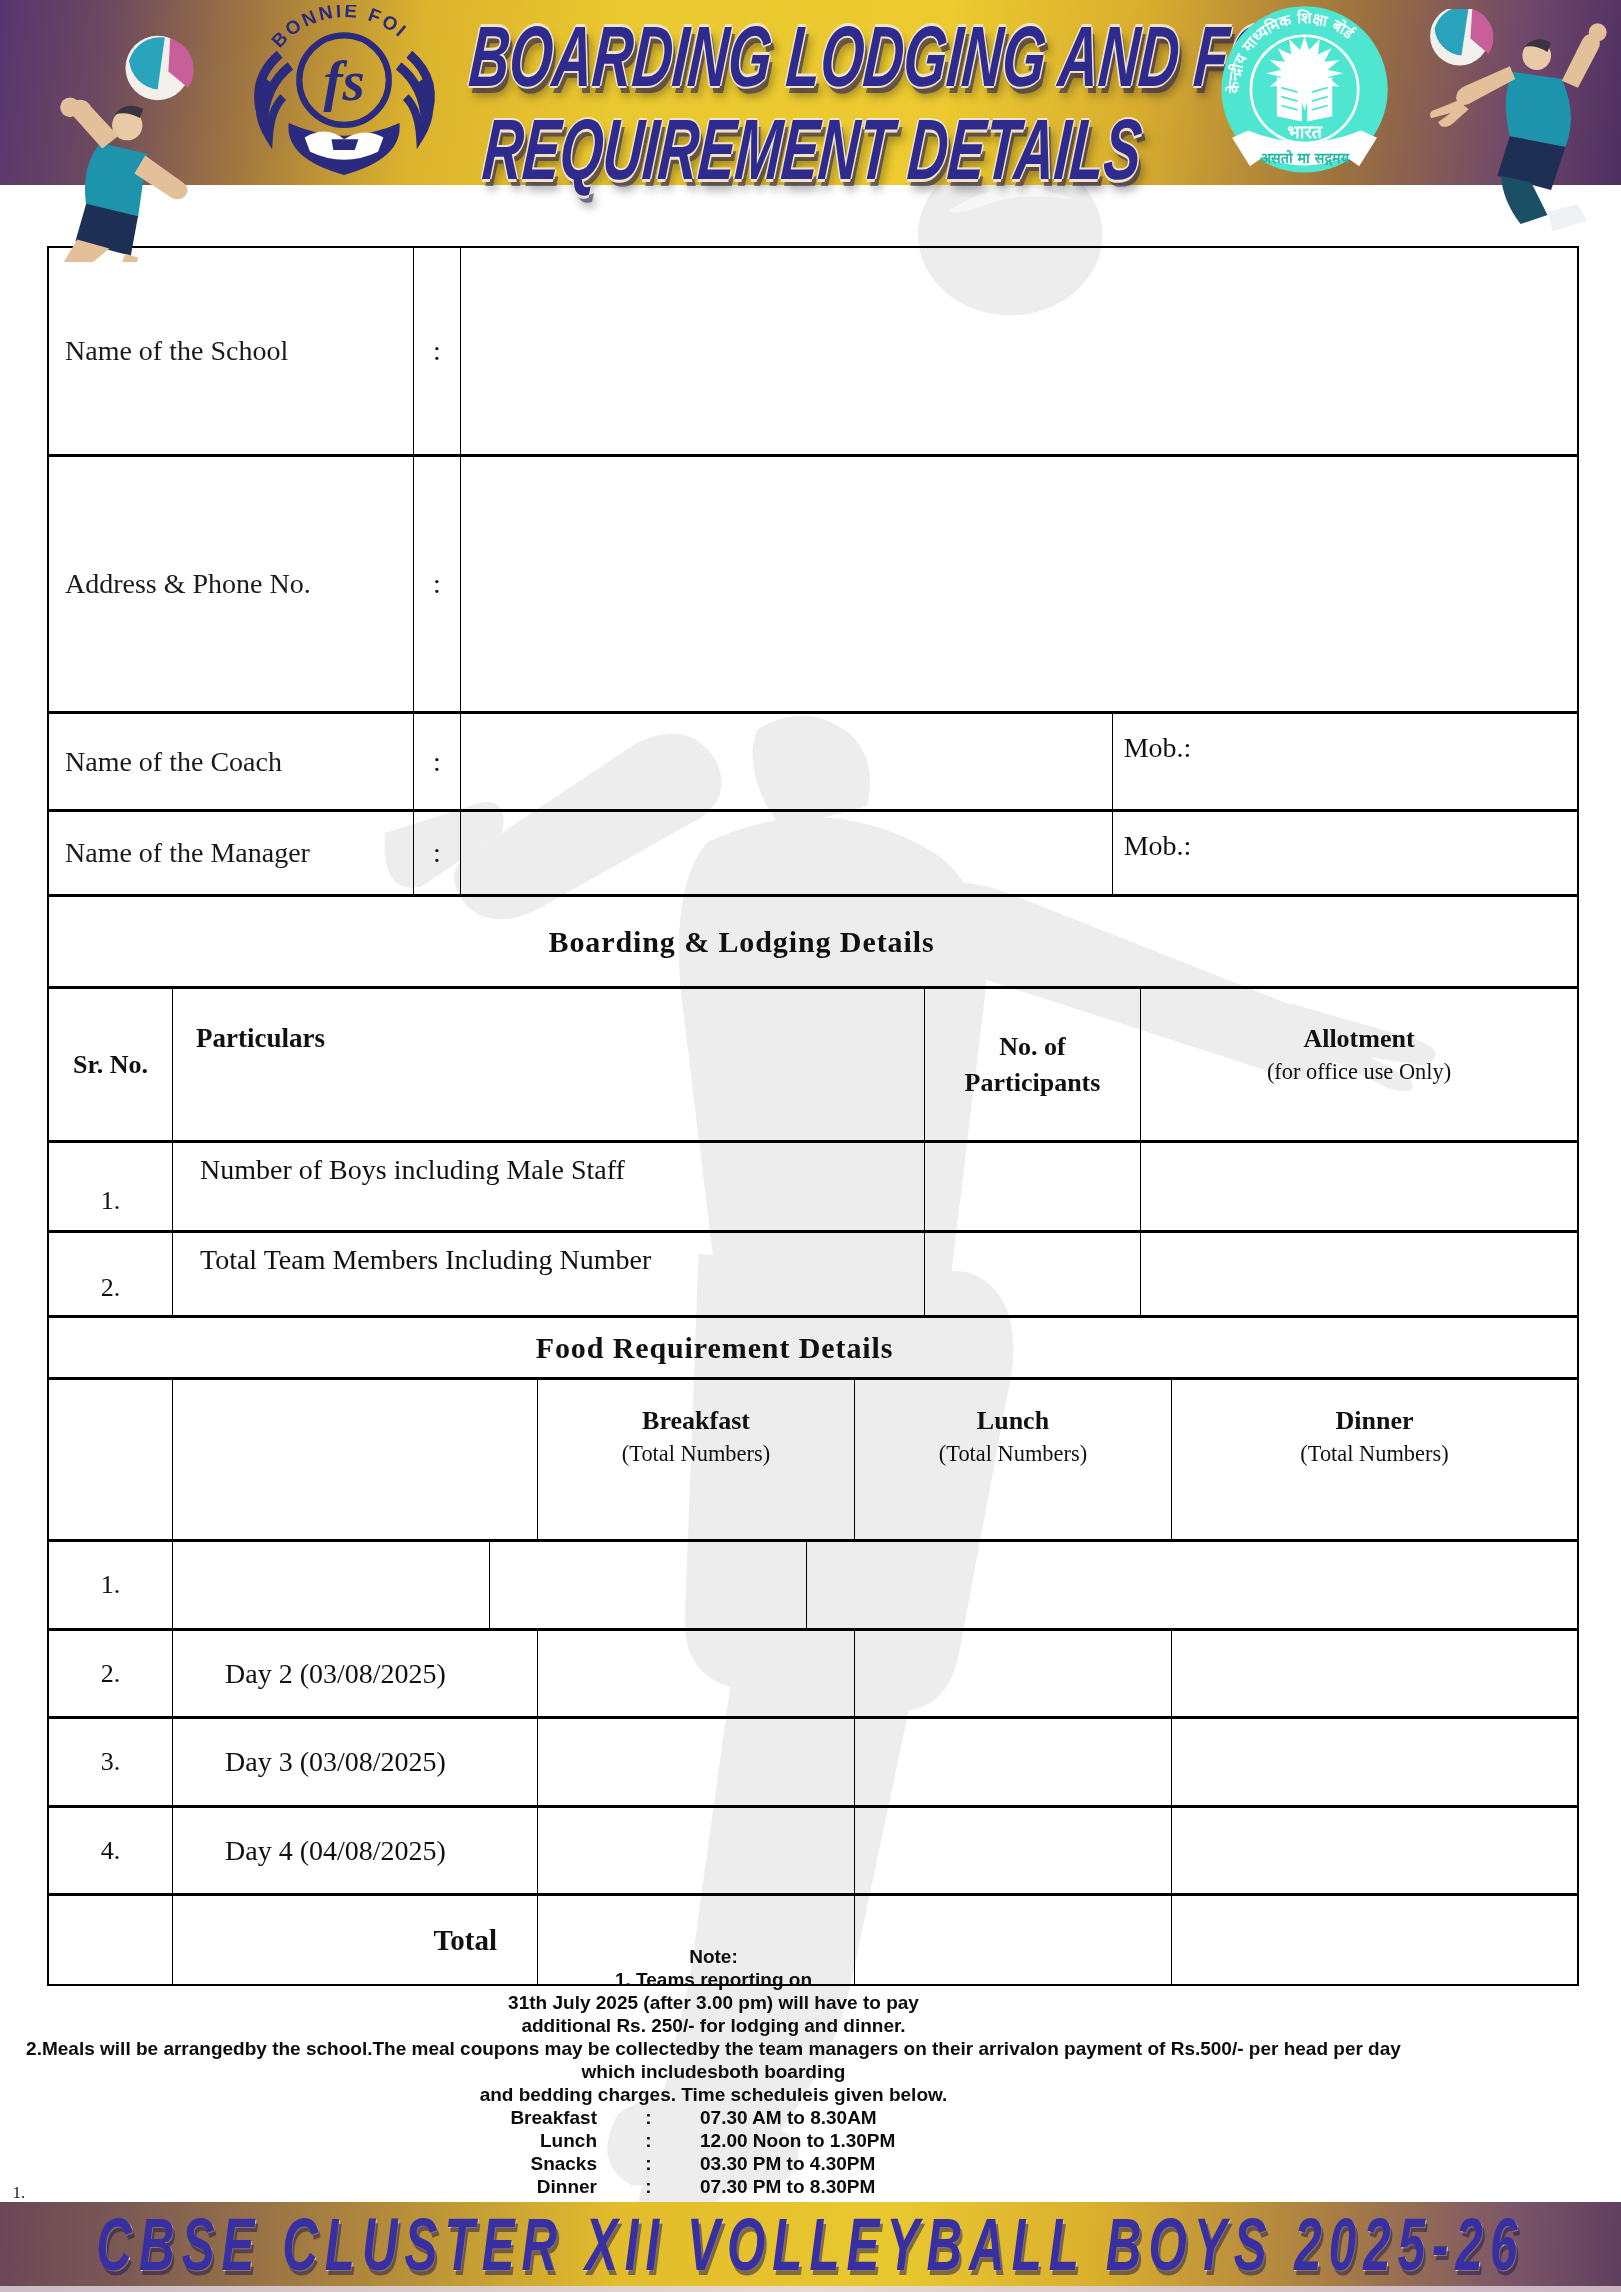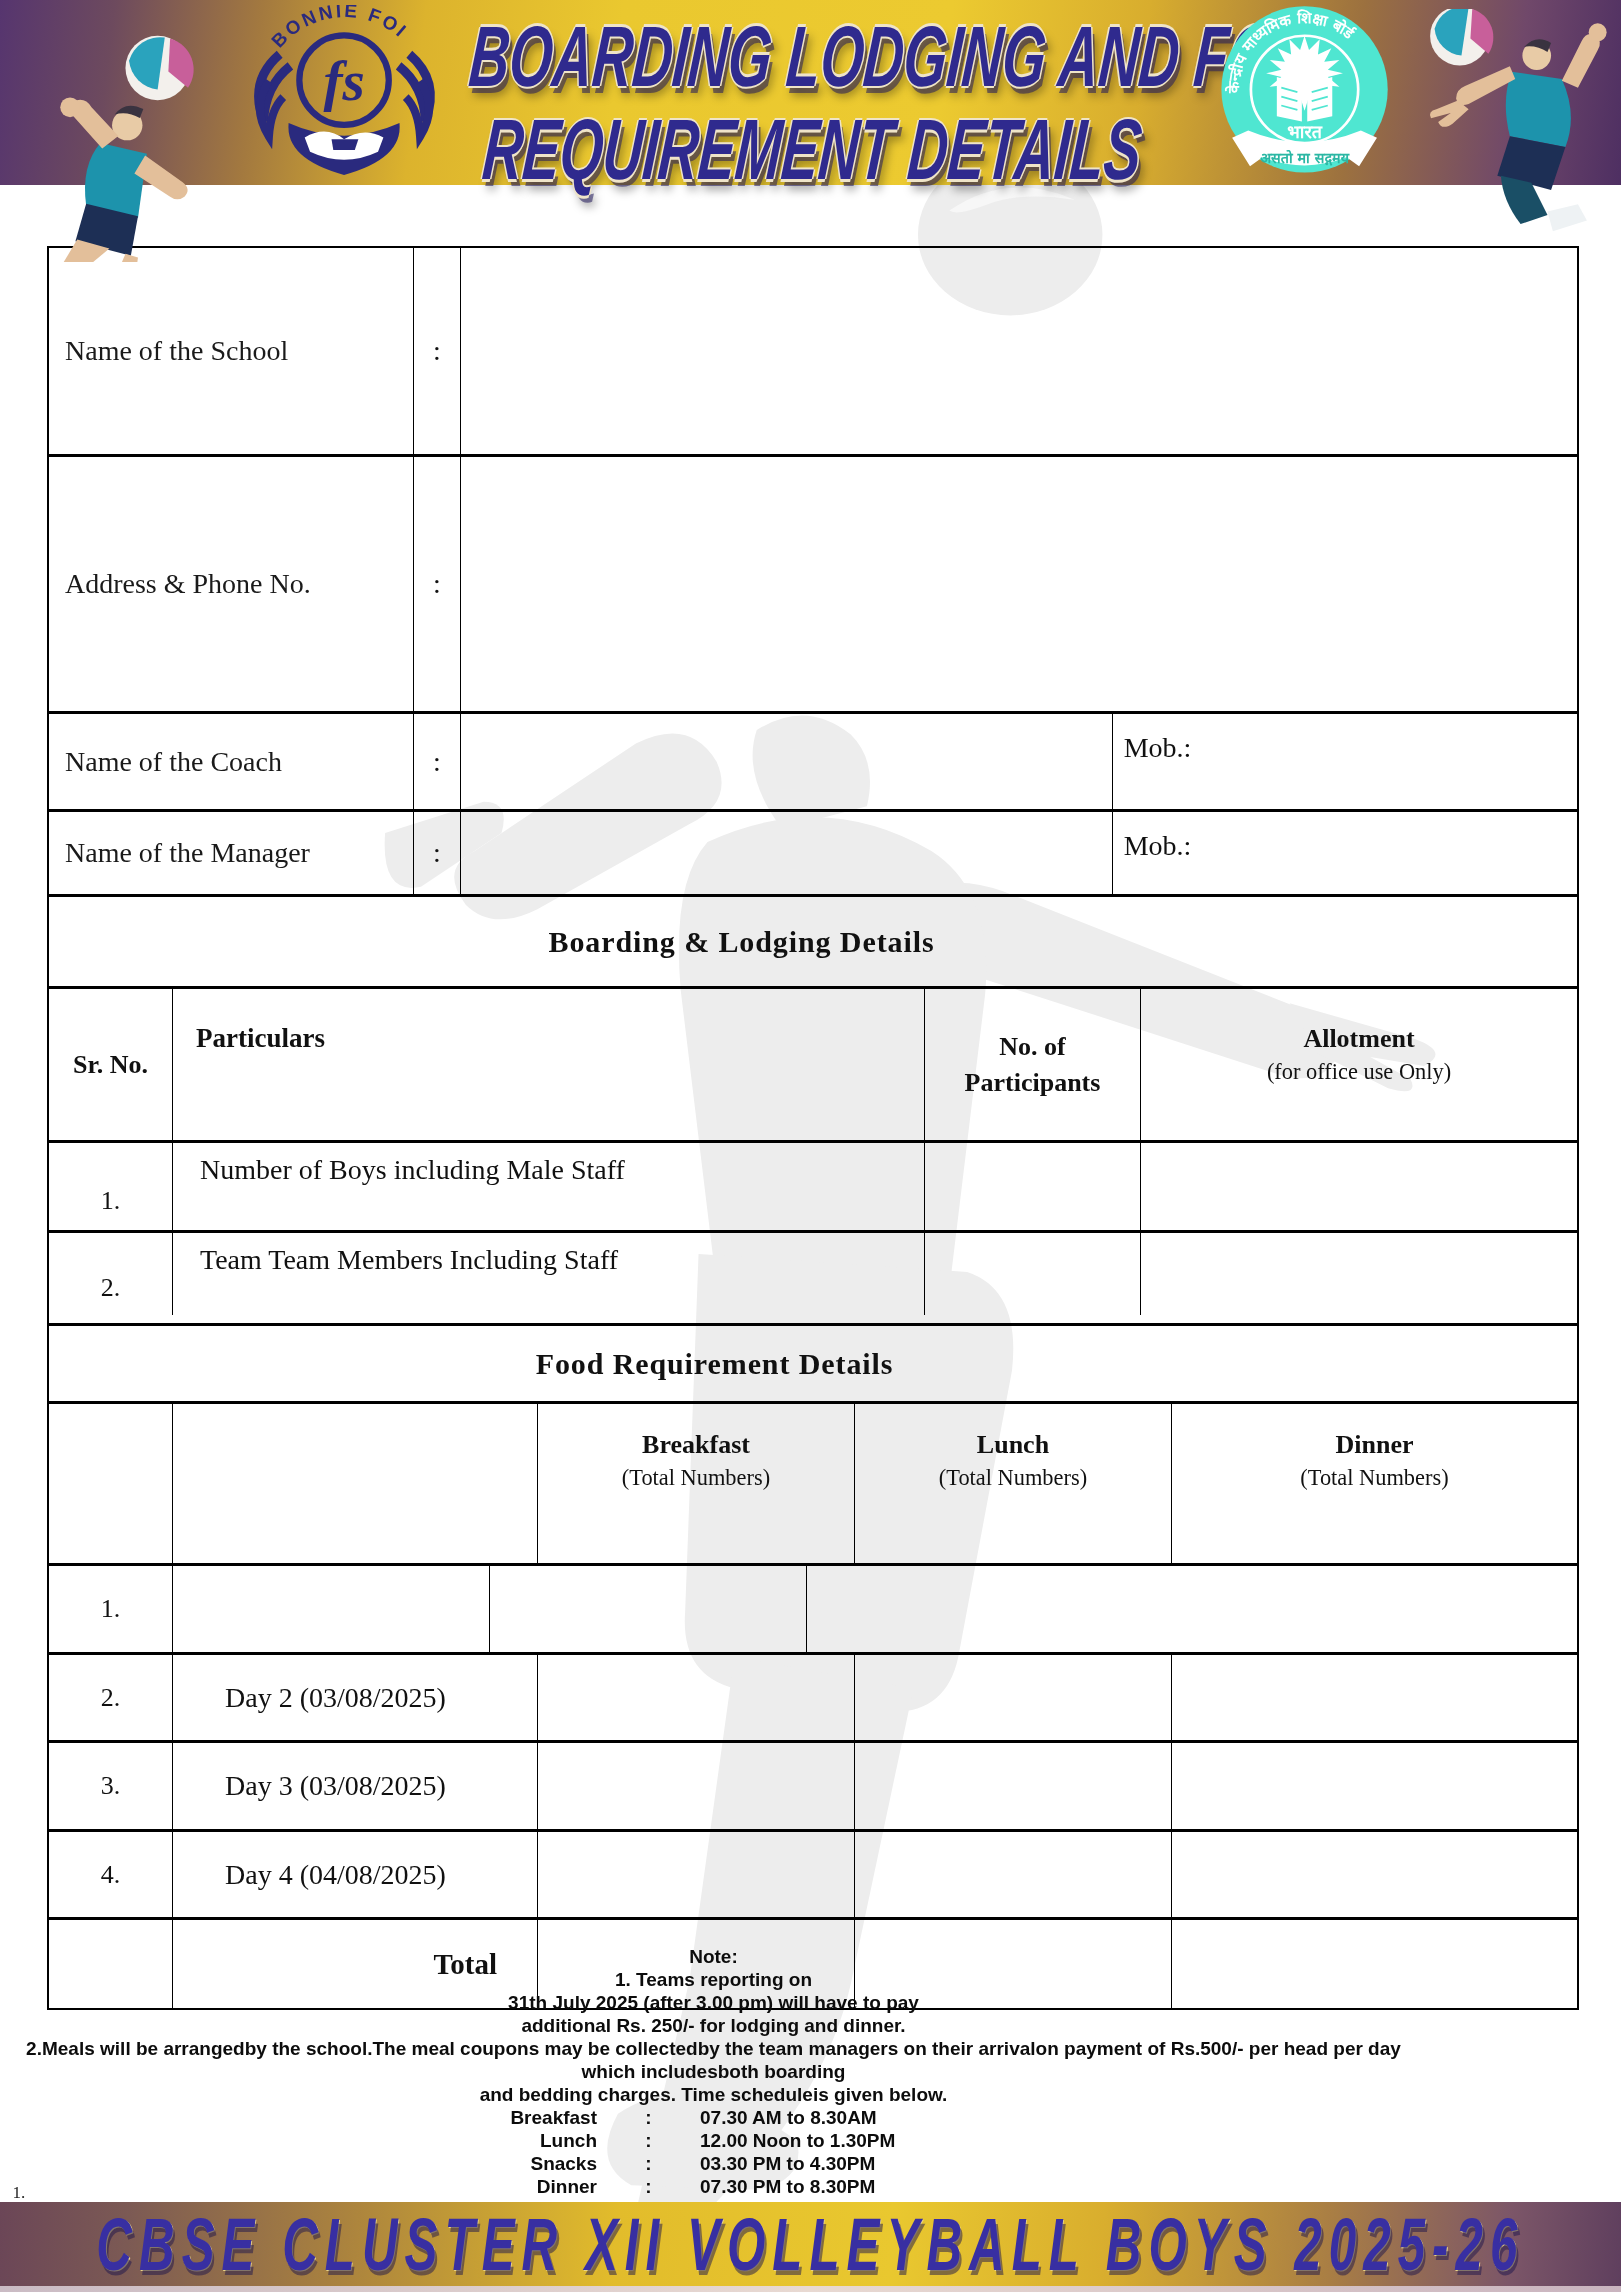--- a/index.html
+++ b/index.html
@@ -251,26 +251,26 @@
 
   <div class="trow" style="height:90px;">
     <div class="cell sr-cell" style="width:124px; align-items:flex-end; padding-bottom:14.3px;">1.</div>
     <div class="cell part-cell" style="width:752px;">Number of Boys including Male Staff</div>
     <div class="cell empty-cell" style="width:216px;"></div>
     <div class="cell empty-cell last" style="flex:1;"></div>
   </div>
 
   <div class="trow" style="height:85px;">
     <div class="cell sr-cell" style="width:124px; align-items:flex-end; padding-bottom:12.5px;">2.</div>
-    <div class="cell part-cell" style="width:752px;">Team Team Members Including Staff</div>
+    <div class="cell part-cell" style="width:752px;">Total Team Members Including Number</div>
     <div class="cell empty-cell" style="width:216px;"></div>
     <div class="cell empty-cell last" style="flex:1;"></div>
   </div>
 
-  <div class="trow" style="height:78px;margin-top:8px;">
+  <div class="trow" style="height:62px;">
     <div class="cell section-cell last" style="flex:1; padding-right:197px;">Food Requirement Details</div>
   </div>
 
   <div class="trow" style="height:162px;">
     <div class="cell empty-cell" style="width:124px;"></div>
     <div class="cell empty-cell" style="width:365px;"></div>
     <div class="cell hdr-stack meal-stack" style="width:317px;">
       <span class="b">Breakfast</span>
       <span class="r">(Total Numbers)</span>
     </div>

